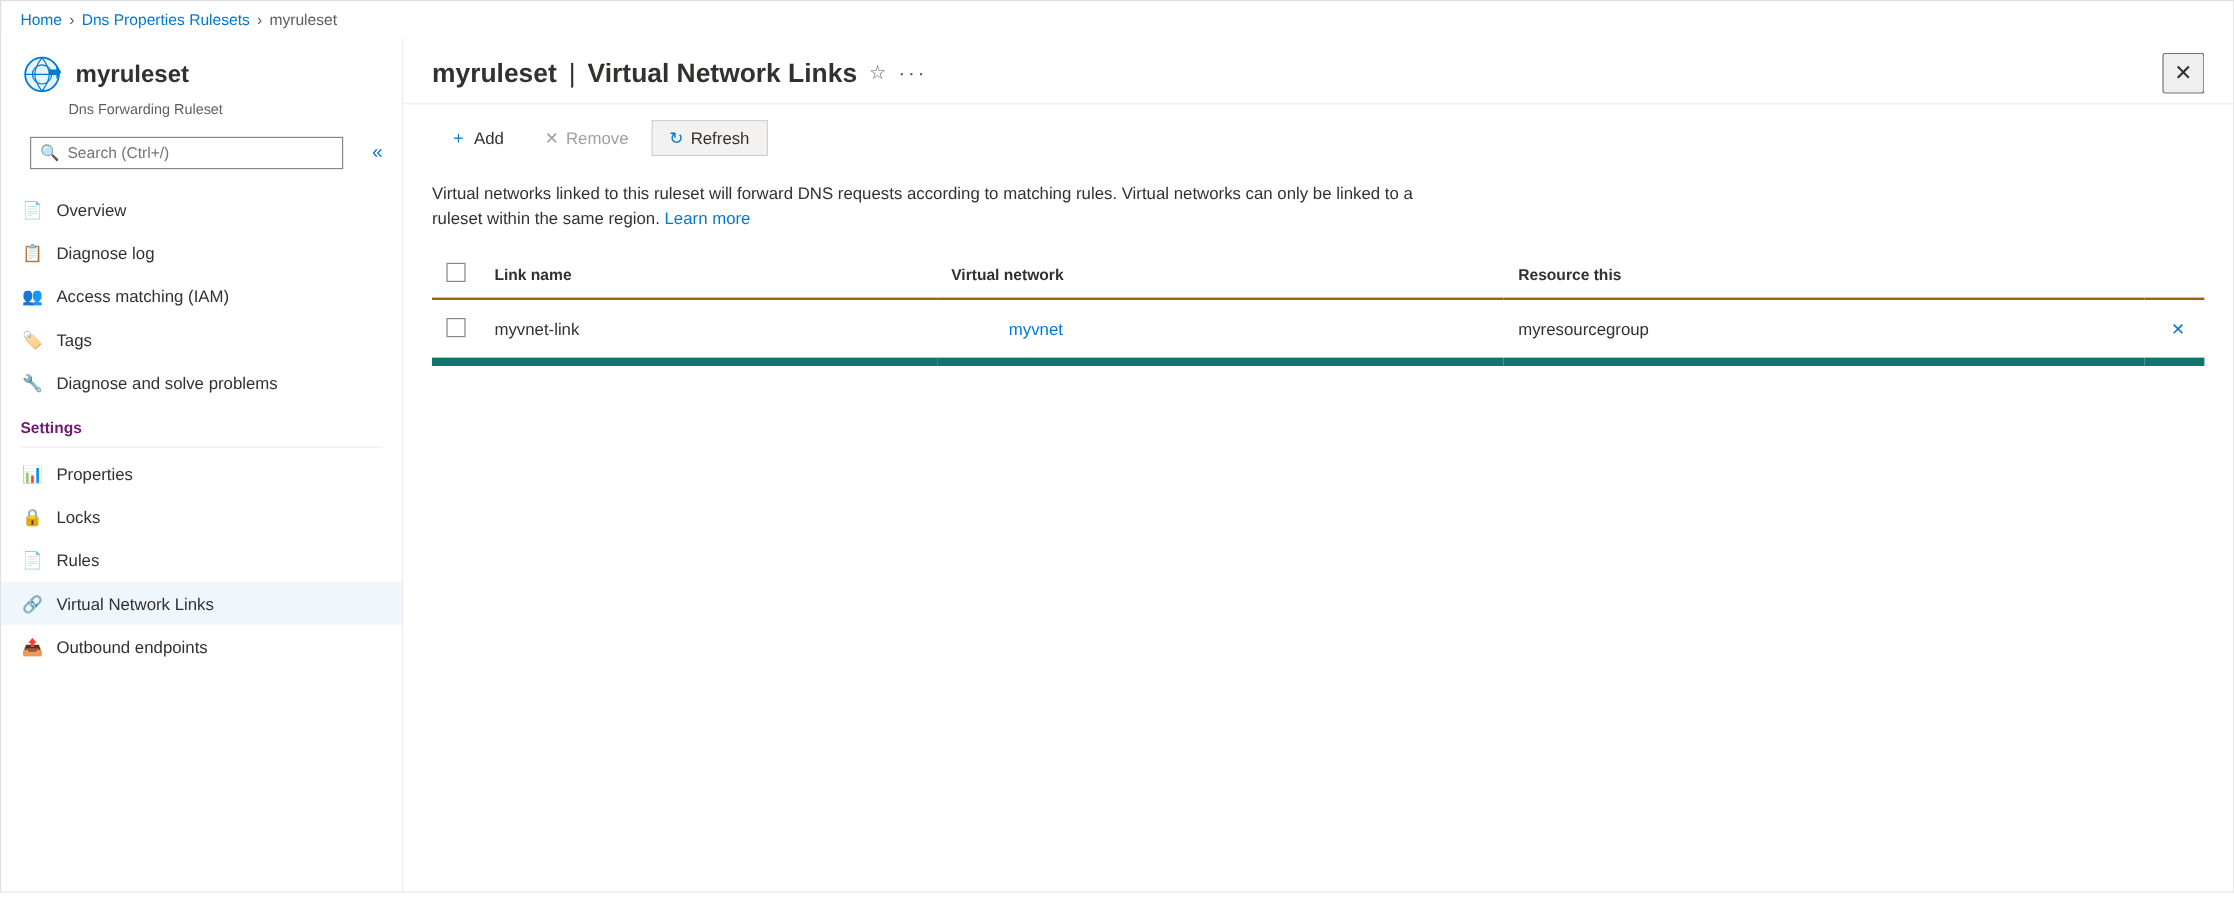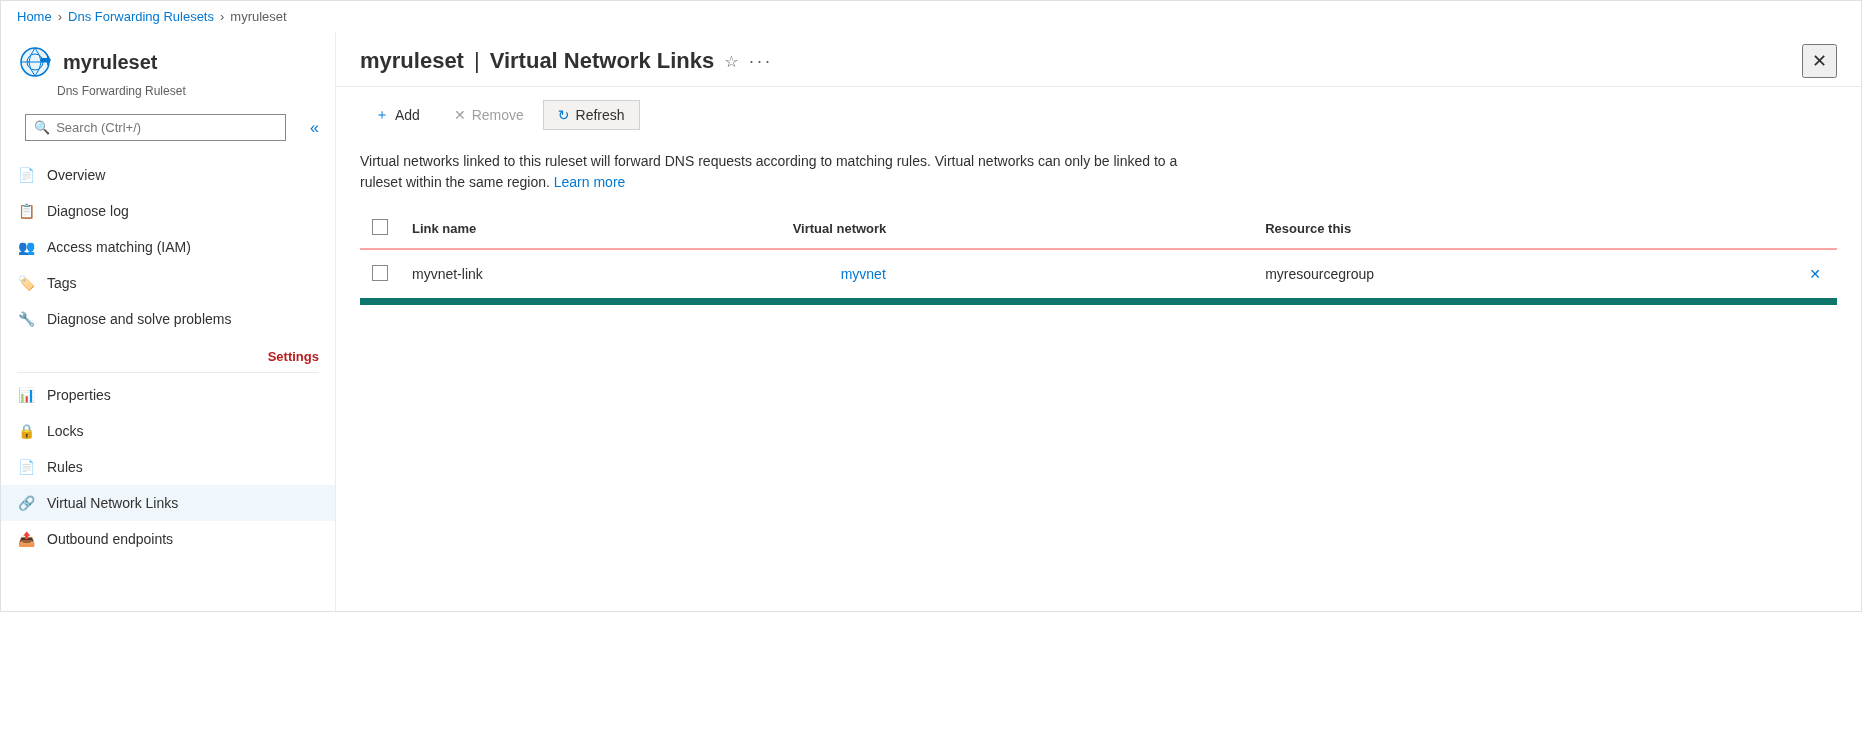--- a/index.html
+++ b/index.html
@@ -1,18 +1,18 @@
 <!DOCTYPE html>
 <html><head>
   <meta charset="utf-8">
   <style>
     * { box-sizing: border-box; margin: 0; padding: 0; }
     body { font-family: 'Segoe UI', Arial, sans-serif; font-size: 14px; color: #323130; background: #fff; }
 
-    .container { display: flex; flex-direction: column; height: 612px; width: 1862px; border: 1px solid #e0e0e0; overflow: hidden; }
+    .container { display: flex; flex-direction: column; height: 744px; width: 1862px; border: 1px solid #e0e0e0; overflow: hidden; }
 
     
     .breadcrumb { padding: 8px 16px; display: flex; align-items: center; gap: 6px; font-size: 13px; color: #0078d4; }
     .breadcrumb span { color: #605e5c; }
     .breadcrumb a { color: #0078d4; text-decoration: none; cursor: pointer; }
     .breadcrumb-sep { color: #605e5c; }
 
     
     .main { display: flex; flex: 1; overflow: hidden; }
 
@@ -26,21 +26,21 @@
     .resource-type { font-size: 12px; color: #605e5c; margin-left: 40px; }
 
     .search-box { margin: 8px 16px; display: flex; align-items: center; border: 1px solid #8a8886; padding: 5px 8px; gap: 6px; }
     .search-box input { border: none; outline: none; font-size: 13px; color: #323130; width: 100%; }
     .search-box .search-icon { color: #605e5c; font-size: 13px; }
 
     .nav-item { display: flex; align-items: center; gap: 10px; padding: 8px 16px; cursor: pointer; color: #323130; font-size: 14px; }
     .nav-item.active { background: #eff6fc; }
     .nav-icon { width: 20px; height: 20px; display: flex; align-items: center; justify-content: center; font-size: 14px; flex-shrink: 0; }
 
-    .section-label { padding: 12px 16px 4px; font-size: 13px; font-weight: 600; color: #b91c1c; text-align: right; }
+    .section-label { padding: 12px 16px 4px; font-size: 13px; font-weight: 600; color: #701a75; }
     .section-divider { border: none; border-top: 1px solid #edebe9; margin: 4px 16px; }
 
     
     .content { flex: 1; overflow-y: auto; padding: 0; position: relative; }
 
     .page-header { display: flex; align-items: center; justify-content: space-between; padding: 12px 24px 8px; border-bottom: 1px solid #edebe9; }
     .page-title-row { display: flex; align-items: center; gap: 10px; }
     .page-title { font-size: 22px; font-weight: 600; color: #323130; }
     .page-title-sep { font-size: 22px; font-weight: 300; color: #323130; }
     .star-icon { color: #605e5c; cursor: pointer; font-size: 16px; }
@@ -53,42 +53,42 @@
     .toolbar-btn .btn-icon { font-size: 14px; color: #0078d4; }
     .toolbar-btn.disabled { color: #a19f9d; cursor: default; }
     .toolbar-btn.disabled .btn-icon { color: #a19f9d; }
 
     .description { padding: 8px 24px 16px; font-size: 14px; color: #323130; max-width: 900px; line-height: 1.5; }
     .description a { color: #0078d4; text-decoration: none; cursor: pointer; }
 
     
     .table-container { padding: 0 24px; }
     table { width: 100%; border-collapse: collapse; }
-    thead tr { border-bottom: 2px solid #fca5a5; }
+    thead tr { border-bottom: 2px solid #a16207; }
     thead th { text-align: left; padding: 10px 12px; font-size: 13px; font-weight: 600; color: #323130; }
     tbody tr { border-bottom: 7px solid #0f766e; }
     tbody td { padding: 12px 12px; font-size: 14px; color: #323130; }
     tbody td a { color: #0078d4; text-decoration: none; cursor: pointer; padding-left: 48px; }
     .checkbox-cell { width: 40px; }
     .checkbox { width: 16px; height: 16px; border: 1px solid #8a8886; display: inline-block; cursor: pointer; background: #fff; }
     .delete-cell { width: 50px; text-align: right; }
     .delete-btn { color: #0078d4; cursor: pointer; font-size: 14px; background: none; border: none; padding: 4px; }
 
     
     .dns-icon-svg { width: 32px; height: 32px; }
   </style>
 </head>
 <body>
 
 <div class="container">
 
   <div class="breadcrumb">
     <a>Home</a>
     <span class="breadcrumb-sep">›</span>
-    <a>Dns Forwarding Rulesets</a>
+    <a>Dns Properties Rulesets</a>
     <span class="breadcrumb-sep">›</span>
     <span>myruleset</span>
   </div>
 
   <div class="main">
 
     <div class="sidebar">
 
       <div class="sidebar-header">
         <div class="resource-title">

